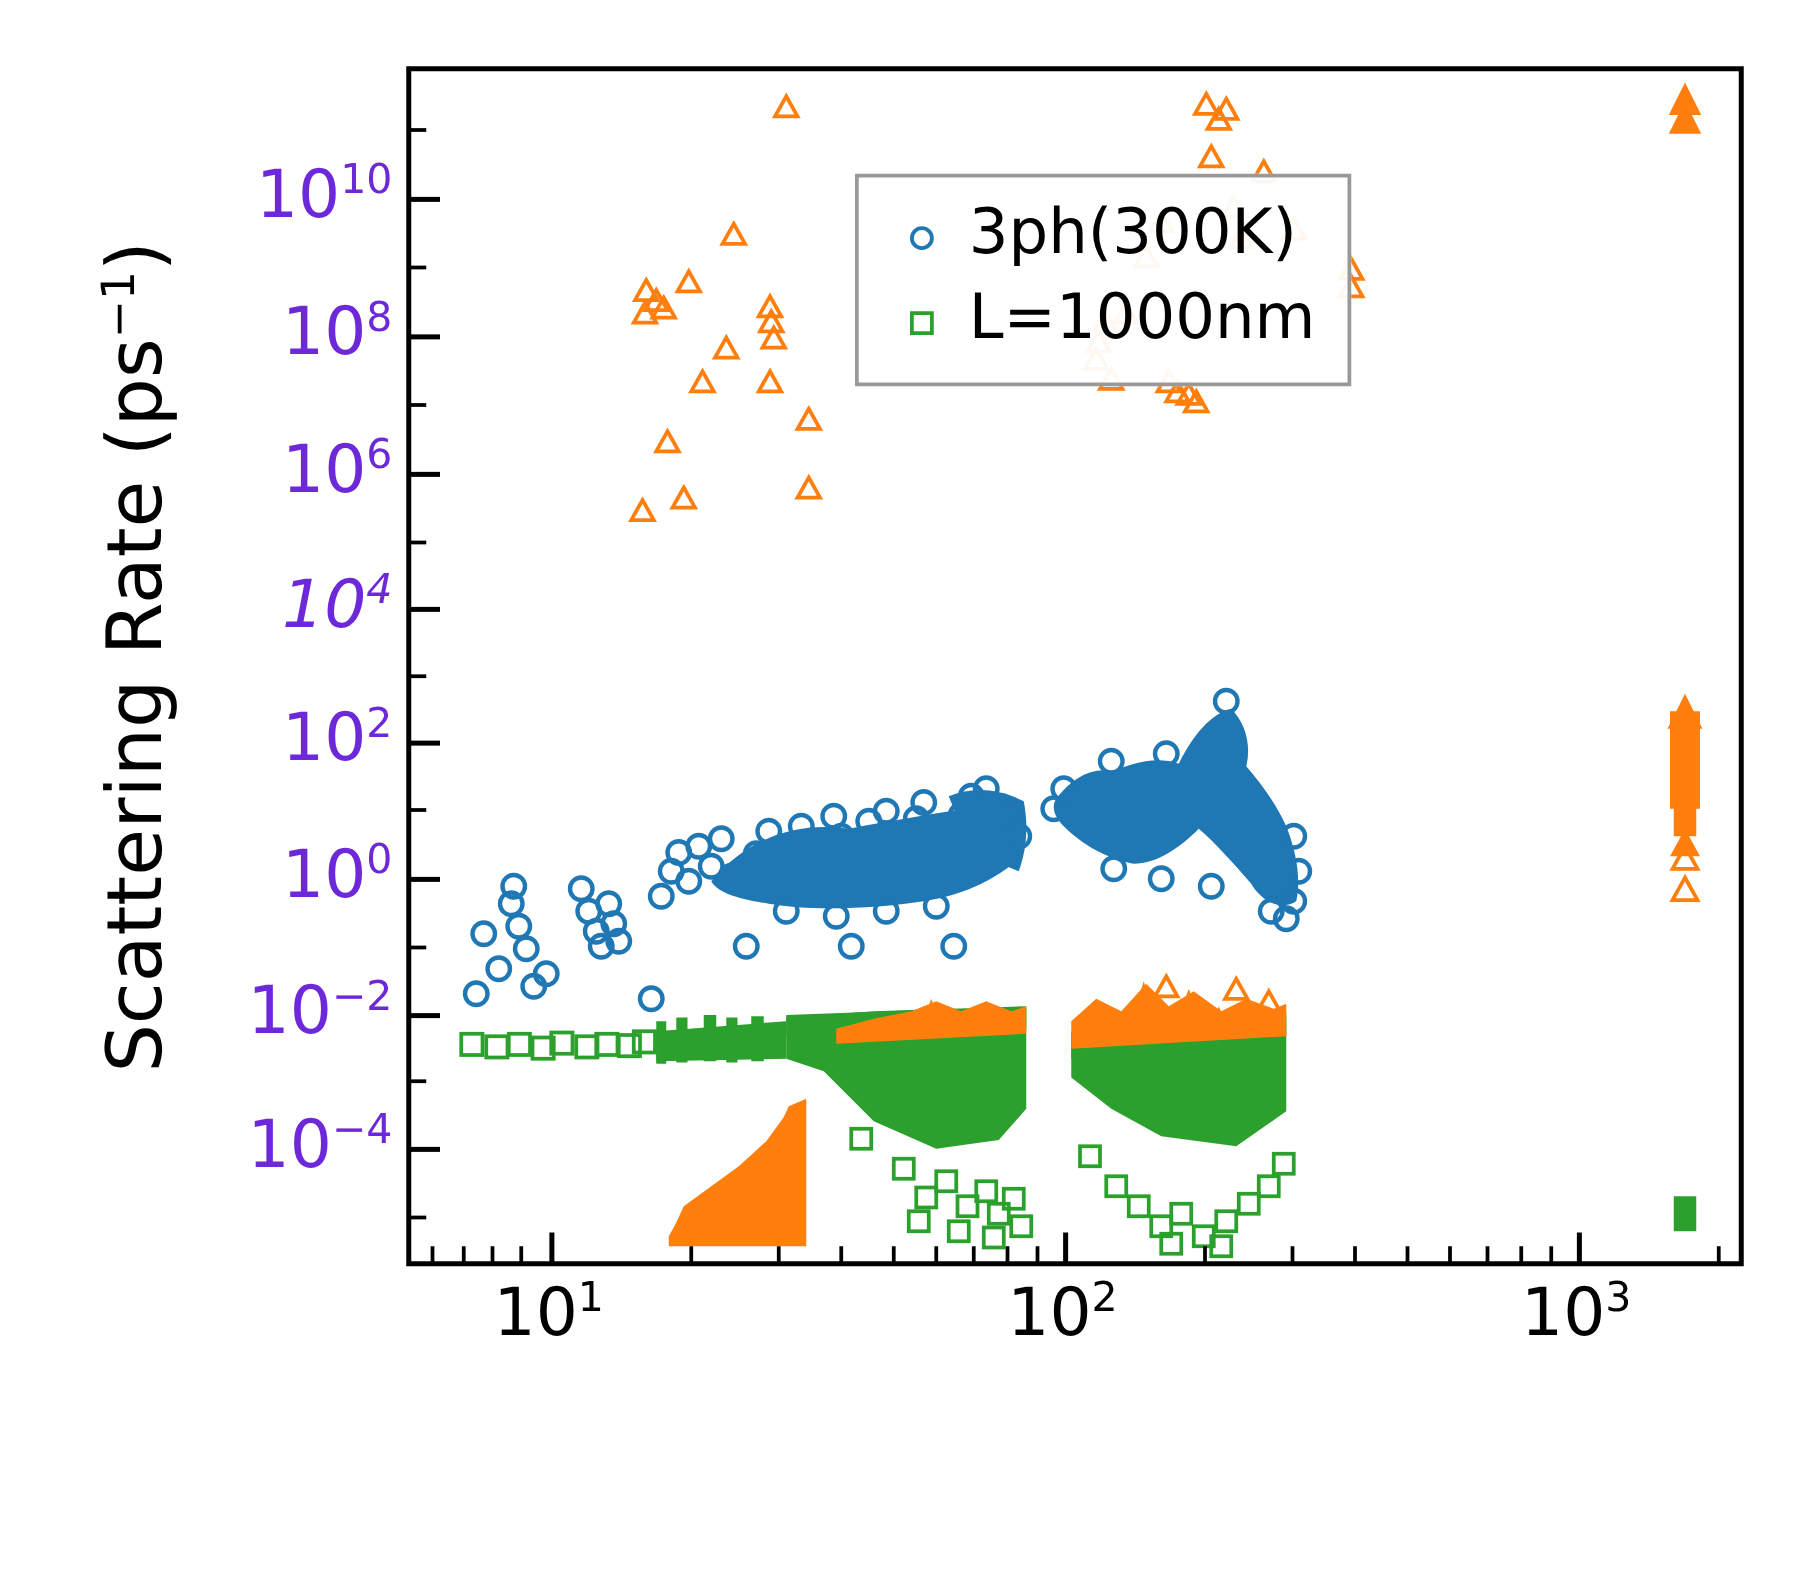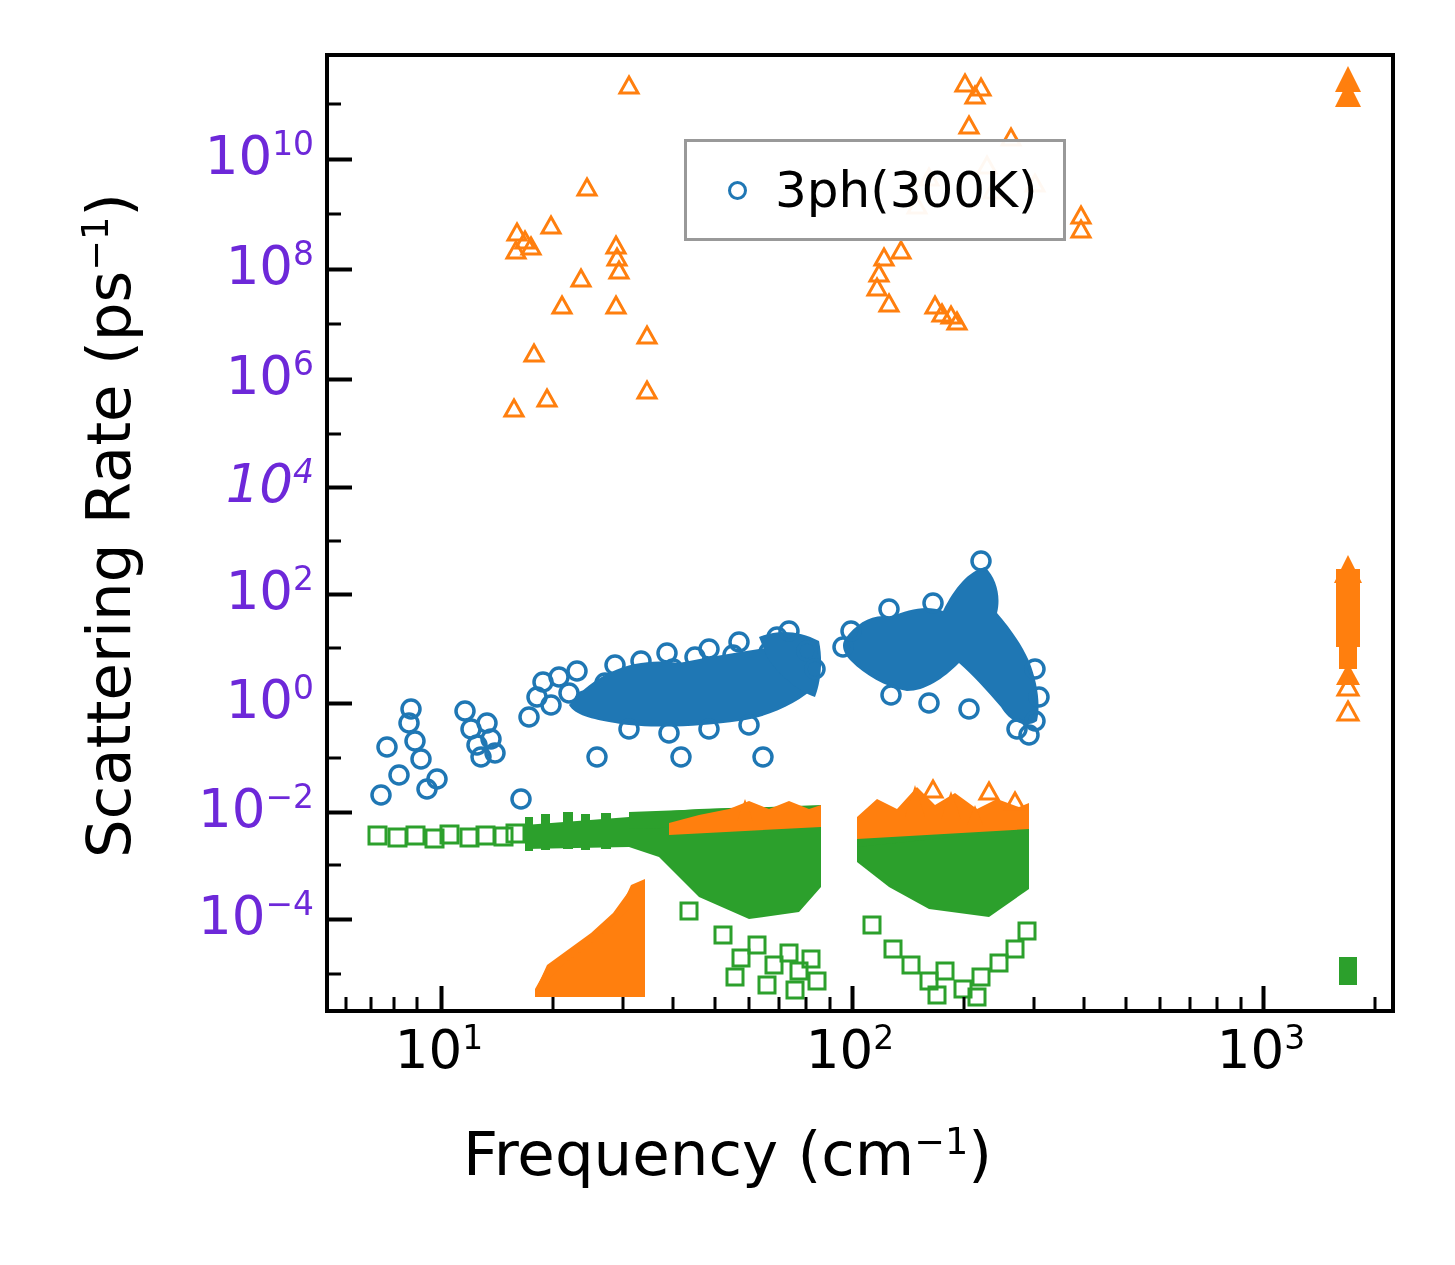--- a/index.html
+++ b/index.html
@@ -47,21 +47,21 @@
     font-size:61px;color:#000;transform:rotate(-90deg);transform-origin:center center;
   }
   #xlabel .sup,#ylabel .sup{font-size:0.60em;}
 
   
   #legend{
     position:absolute;left:355px;top:82px;
     border:3px solid #999999;background:rgba(255,255,255,0.95);
     padding:14px 26px 14px 18px;
   }
-  .legend-row{display:flex;align-items:center;height:68px;}
+  .legend-row{display:flex;height:68px;}
   .legend-marker{width:64px;display:flex;align-items:center;justify-content:center;}
   .legend-label{font-size:50px;color:#000;white-space:nowrap;padding-left:6px;}
 
   
   .m-circle{width:19px;height:19px;border-radius:50%;box-sizing:border-box;}
   .m-square{width:19px;height:19px;box-sizing:border-box;}
 </style>
 </head>
 <body>
 
@@ -353,20 +353,26 @@
     <div class="tick-y major" style="top:862px;"></div>
     <div class="tick-y minor" style="top:917px;"></div>
 
     <div id="legend">
       <div class="legend-row">
         <span class="legend-marker">
           <span class="m-circle" style="border:3.5px solid #1f77b4;"></span>
         </span>
         <span class="legend-label">3ph(300K)</span>
       </div>
+      <div class="legend-row">
+        <span class="legend-marker">
+          <span class="m-square" style="border:3.5px solid #2ca02c;"></span>
+        </span>
+        <span class="legend-label">L=1000nm</span>
+      </div>
     </div>
   </div>
 
   <div class="yticklabel" style="top:155px;">
     <span>10</span><span class="sup">10</span>
   </div>
   <div class="yticklabel" style="top:265px;">
     <span>10</span><span class="sup">8</span>
   </div>
   <div class="yticklabel" style="top:375px;">
@@ -391,22 +397,19 @@
   <div class="xticklabel" style="left:439px;">
     <span>10</span><span class="sup">1</span>
   </div>
   <div class="xticklabel" style="left:850px;">
     <span>10</span><span class="sup">2</span>
   </div>
   <div class="xticklabel" style="left:1261px;">
     <span>10</span><span class="sup">3</span>
   </div>
 
-  <div id="xlabel">
-    <span>Frequency (cm</span><span class="sup">−1</span><span>)</span>
-  </div>
   <div id="ylabel-wrap">
     <div id="ylabel">
       <span>Scattering Rate (ps</span><span class="sup">−1</span><span>)</span>
     </div>
   </div>
 
 </div>
 
 </body></html>

